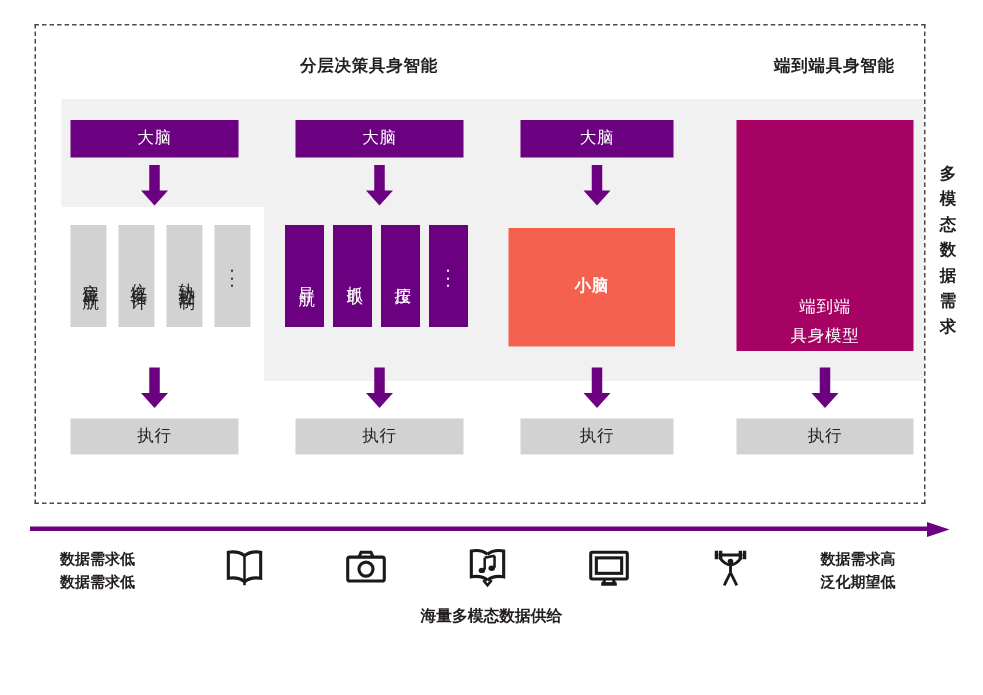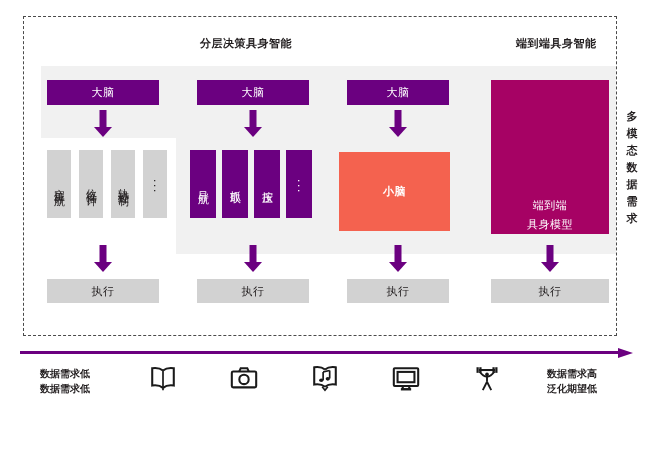--- a/index.html
+++ b/index.html
@@ -321,15 +321,16 @@
         <circle cx="16" cy="12.2" r="2" fill="#1a1a1a" stroke="none"></circle>
         <path d="M8 9 C10.5 12.5 13 14.5 16 14.5 C19 14.5 21.5 12.5 24 9" stroke-width="2"></path>
         <path d="M16 14.5 L16 20"></path>
         <path d="M16 20 L11.5 29"></path>
         <path d="M16 20 L20.5 29"></path>
       </svg>
     </div>
 
   </div>
 
+  <div class="supply-label">海量多模态数据供给</div>
 
 
 </div>
 
 </body></html>

